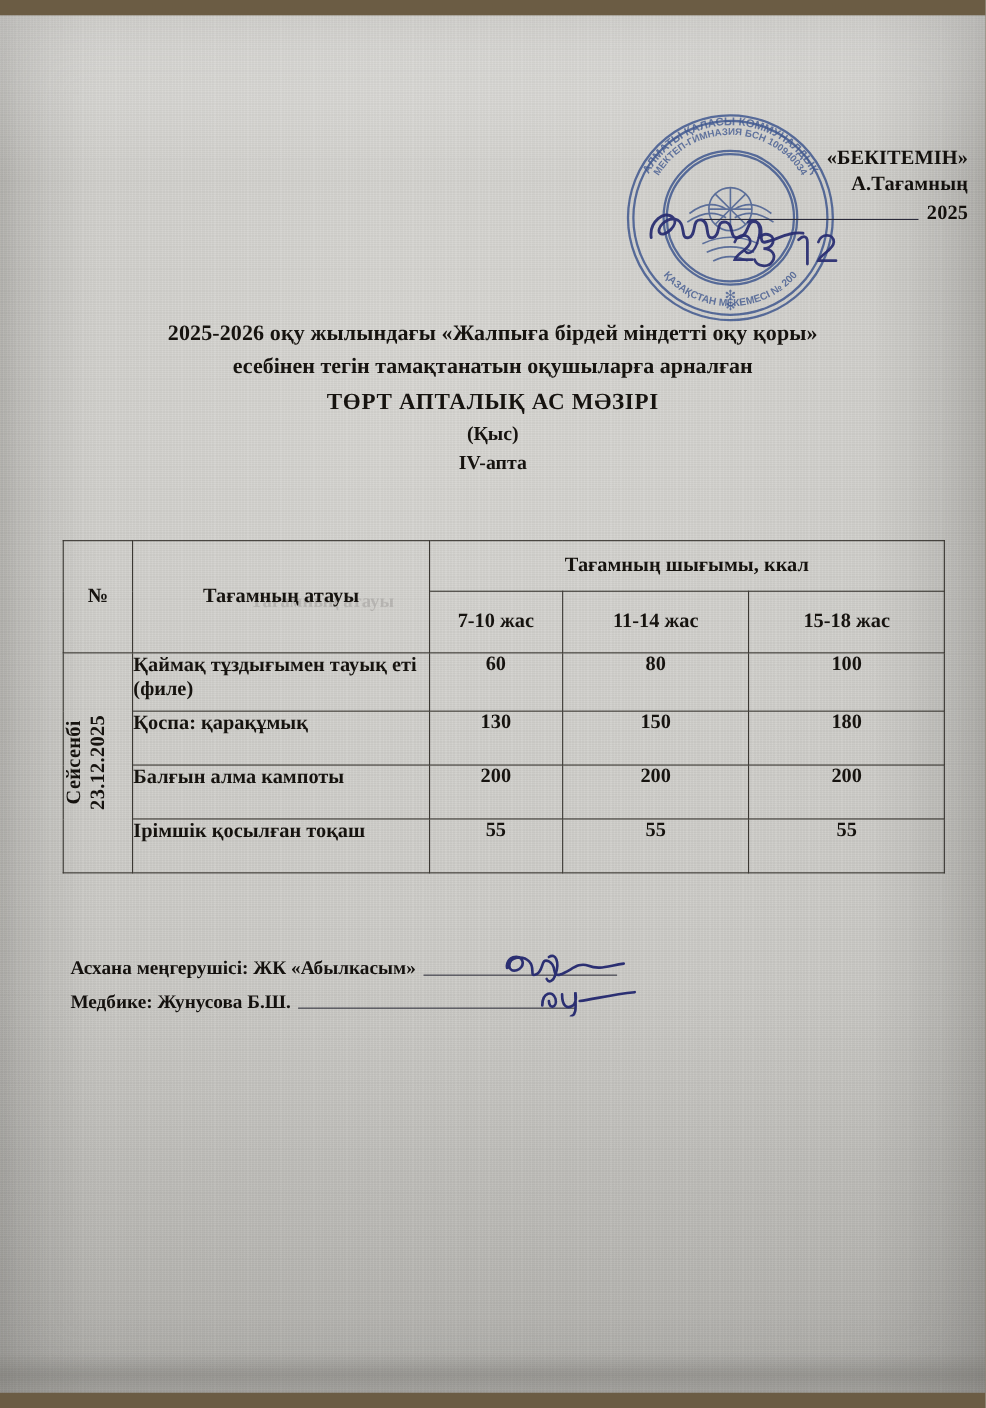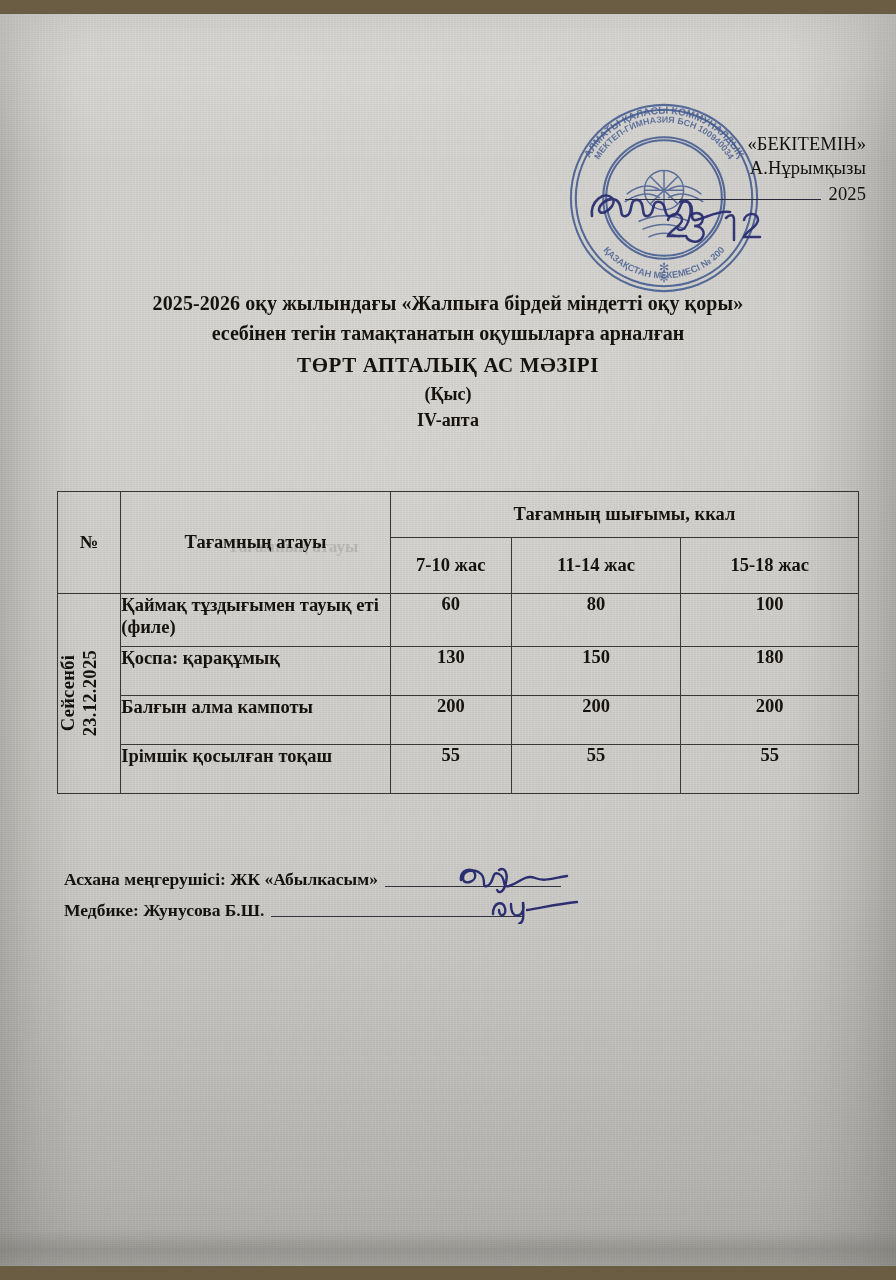--- a/index.html
+++ b/index.html
@@ -43,23 +43,23 @@
   #fold {
     position:absolute; left:0; right:0; top:1216px; height:36px;
     background:linear-gradient(180deg, rgba(120,118,112,.0) 0%, rgba(110,108,103,.30) 55%, rgba(150,148,143,.12) 100%);
     pointer-events:none;
   }
 
   #content { position:absolute; inset:0; color:#14110e; }
 
   
   .approval {
-    position:absolute; right:30px; top:118px;
+    position:absolute; right:16px; top:118px;
     text-align:right; line-height:1.30;
-    font-weight:400; font-size:18.5px;
+    font-weight:700; font-size:18.5px;
     letter-spacing:.1px;
     z-index:4;
   }
   .approval .ln { white-space:nowrap; }
   .approval .dateline {
     margin-top:2px; display:flex; justify-content:flex-end; align-items:flex-end; gap:8px;text-align:center;
   }
   .rule {
     display:inline-block; height:0; border-bottom:1.6px solid #2a2a3a;
     width:196px; margin-bottom:6px;
@@ -166,21 +166,21 @@
 <div id="paper">
   <div id="grain"></div>
 
   <div id="content">
 
     <div class="ghost" style="top:360px; font-size:18px;"></div>
     <div class="ghost" style="top:523px; font-size:17px; left:-310px;">Тағамның атауы</div>
 
     <div class="approval">
       <div class="ln">«БЕКІТЕМІН»</div>
-      <div class="ln">А.Нұрымқызы</div>
+      <div class="ln">А.Тағамның</div>
       <div class="dateline">
         <span class="rule"></span>
         <span>2025</span>
       </div>
     </div>
 
     <svg id="stamp" viewBox="0 0 200 200">
       <g fill="none" stroke="#3557a8" stroke-width="2.1" opacity=".85">
         <circle cx="100" cy="100" r="95"></circle>
         <circle cx="100" cy="100" r="90"></circle>

